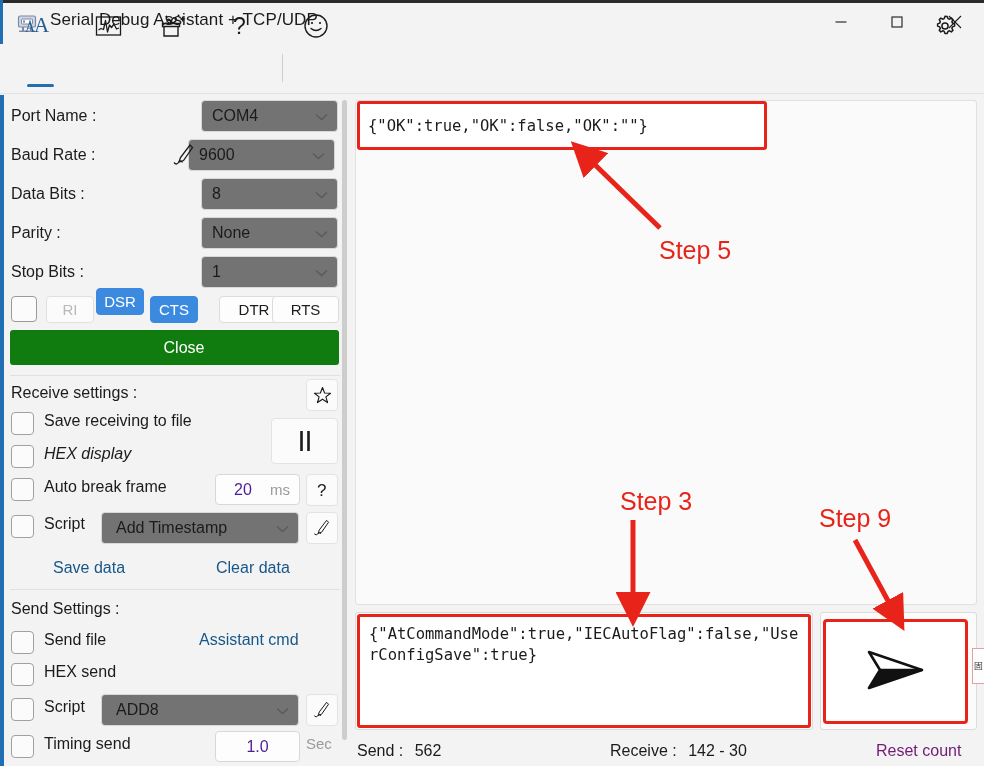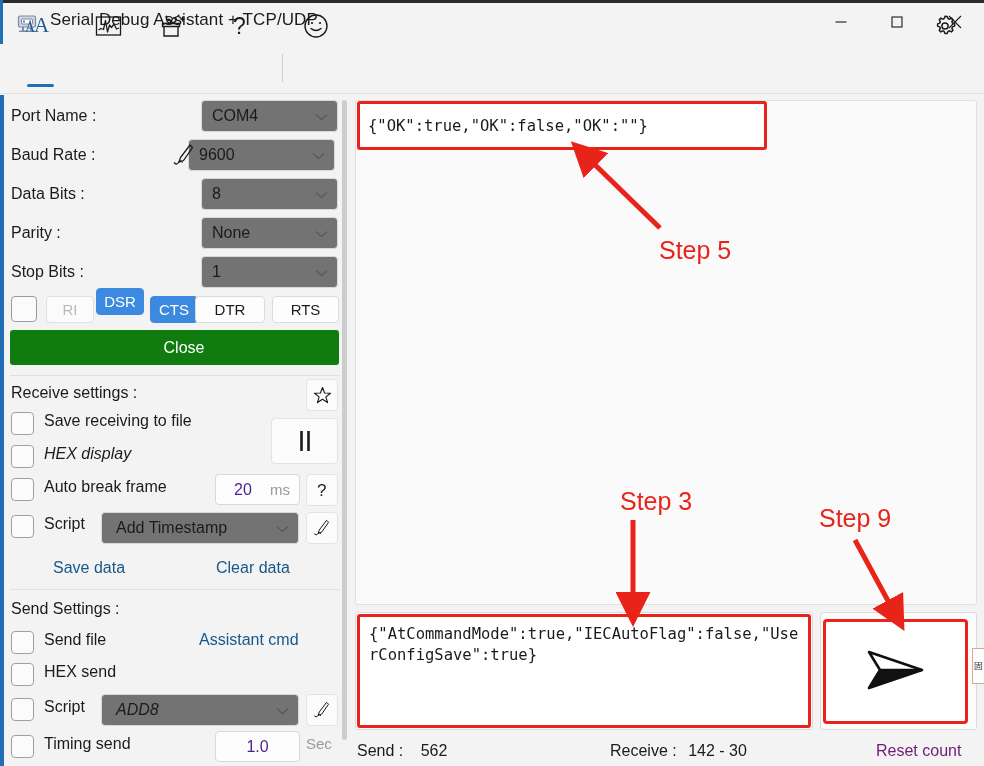--- a/index.html
+++ b/index.html
@@ -364,21 +364,21 @@
       <svg width="13" height="8" viewBox="0 0 13 8">
           <polyline points="1,1.5 6.5,6.5 12,1.5" fill="none" stroke="#5a5a5a" stroke-width="1.3"></polyline>
         </svg>
     </span>
   </div>
 
   <div class="sqbox" style="left:11px; top:296px;"></div>
   <div class="flagbtn flag-off" style="left:46px;  top:296px; width:48px;">RI</div>
   <div class="flagbtn flag-on" style="left:96px;  top:288px; width:48px;">DSR</div>
   <div class="flagbtn flag-on" style="left:150px; top:296px; width:48px;">CTS</div>
-  <div class="flagbtn flag-neutral" style="left:195px; top:296px; width:70px;">DTR</div>
+  <div class="flagbtn flag-neutral" style="left:219px; top:296px; width:70px;">DTR</div>
   <div class="flagbtn flag-neutral" style="left:272px; top:296px; width:67px;">RTS</div>
 
   <div class="bigbtn" style="top:330px;padding-left:19px;">Close</div>
 
   <div class="hr" style="left:10px; top:375px; width:330px;"></div>
 
   <div class="sectitle" style="left:11px; top:384px;">Receive settings :</div>
   <div class="sqbtn" style="left:306px; top:379px; width:32px; height:32px;">
     <svg width="19" height="19" viewBox="0 0 19 19">
       <polygon points="9.5,1.5 11.6,7 17.5,7.2 12.9,10.9 14.5,16.6 9.5,13.2 4.5,16.6 6.1,10.9 1.5,7.2 7.4,7" fill="none" stroke="#1b1b1b" stroke-width="1.15" stroke-linejoin="round"></polygon>
@@ -436,21 +436,21 @@
 
   <div class="cbx" style="left:11px; top:631px;"></div>
   <div class="lbl" style="left:44px; top:631px;">Send file</div>
   <div class="link" style="left:199px; top:631px;">Assistant cmd</div>
 
   <div class="cbx" style="left:11px; top:663px;"></div>
   <div class="lbl" style="left:44px; top:663px;">HEX send</div>
 
   <div class="cbx" style="left:11px; top:698px;"></div>
   <div class="lbl" style="left:44px; top:698px;">Script</div>
-  <div class="combo" style="left:101px; top:694px; width:198px; padding-left:14px;font-style:italic;">
+  <div class="combo" style="left:101px; top:694px; width:198px; padding-left:14px;">
     <span>ADD8</span>
     <span class="chev">
       <svg width="13" height="8" viewBox="0 0 13 8">
           <polyline points="1,1.5 6.5,6.5 12,1.5" fill="none" stroke="#5a5a5a" stroke-width="1.3"></polyline>
         </svg>
     </span>
   </div>
   <div class="sqbtn" style="left:306px; top:694px; width:32px; height:32px;">
     <svg width="20" height="20" viewBox="0 0 26 26">
       <path d="M19 3 L9.5 15.5 L8 20 L12.5 18.5 L21.5 5.5 Z" fill="none" stroke="#1b1b1b" stroke-width="1.3"></path>
@@ -483,21 +483,21 @@
         <path d="M15 24 L57 24" stroke="#111" stroke-width="2.6"></path>
         <path d="M15 24 L57 24 L4 42 Z" fill="#111"></path>
       </svg>
     </span>
   </div>
   <div class="side-tab">固</div>
 
   <div class="statusbar">
     <div class="st-send">
       <span>Send :</span>
-      <span style="margin-left:13px;">562</span>
+      <span style="margin-left:7px;">562</span>
     </div>
     <div class="st-recv">
       <span>Receive :</span>
       <span style="margin-left:7px;">142  -  30</span>
     </div>
     <div class="st-reset">Reset count</div>
   </div>
 
   <svg class="ann-svg">
     <defs>

